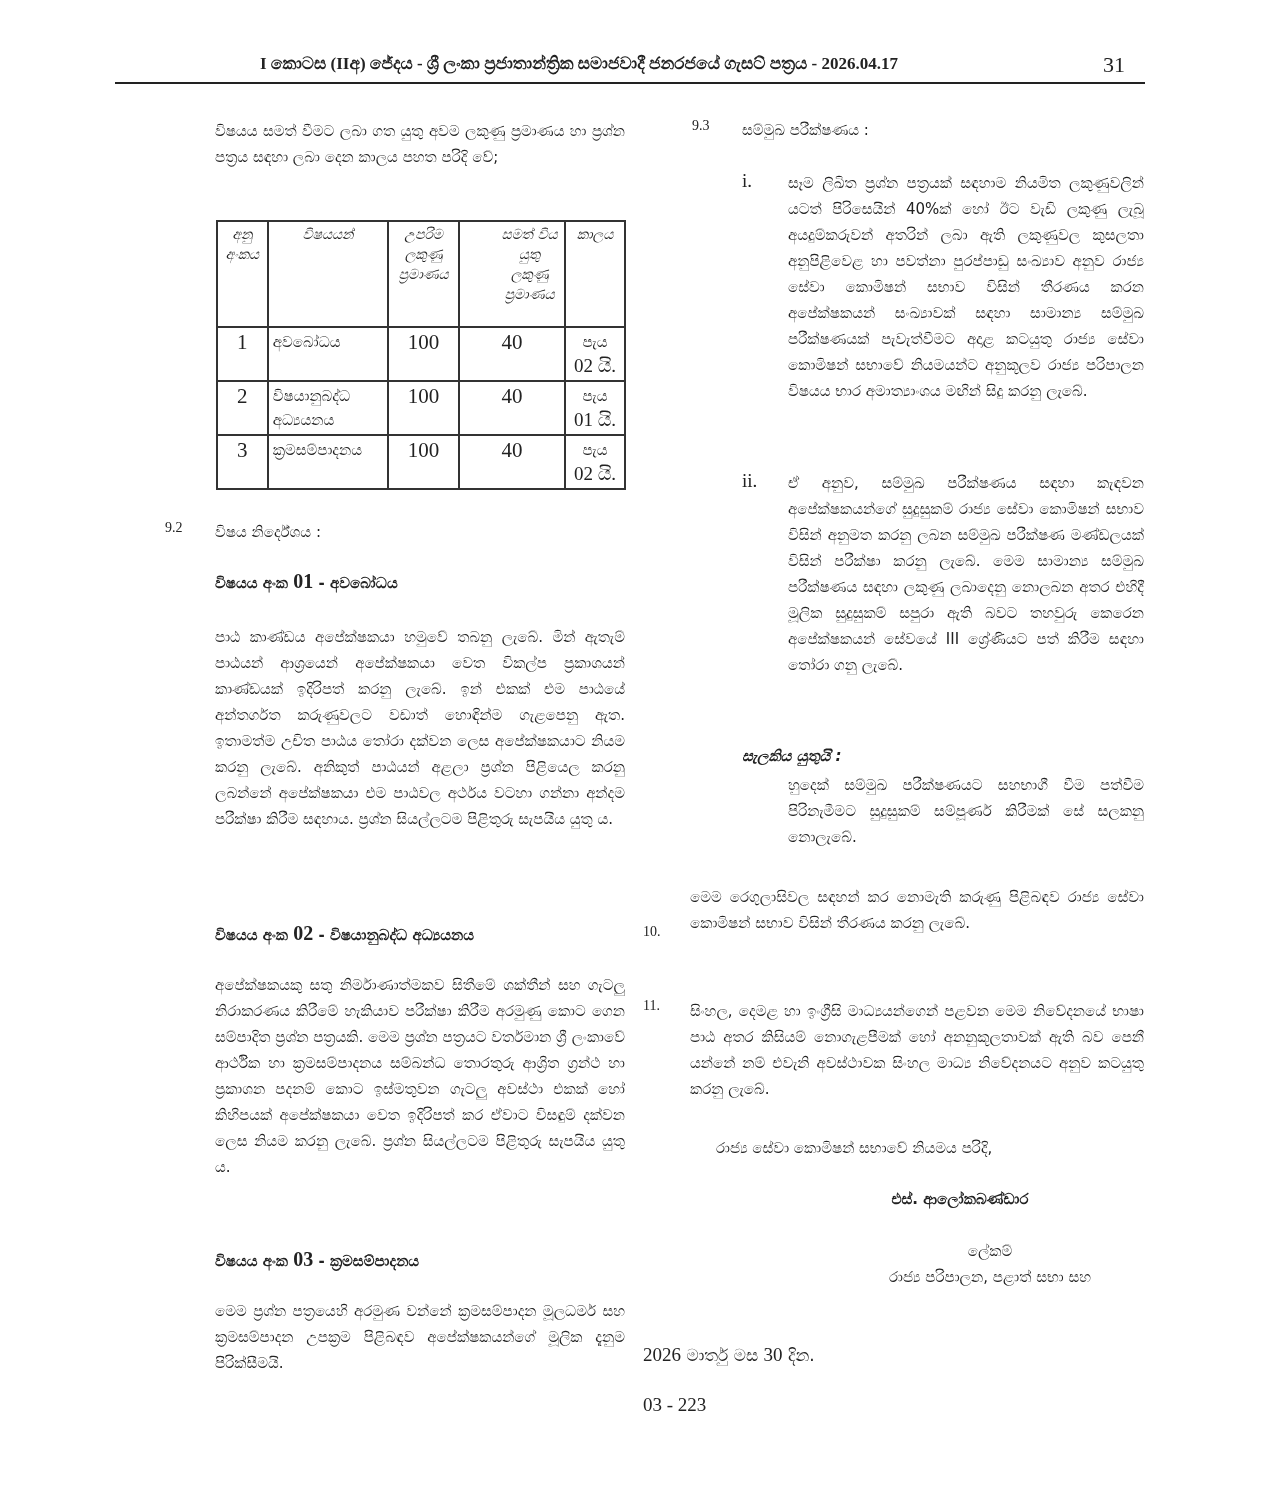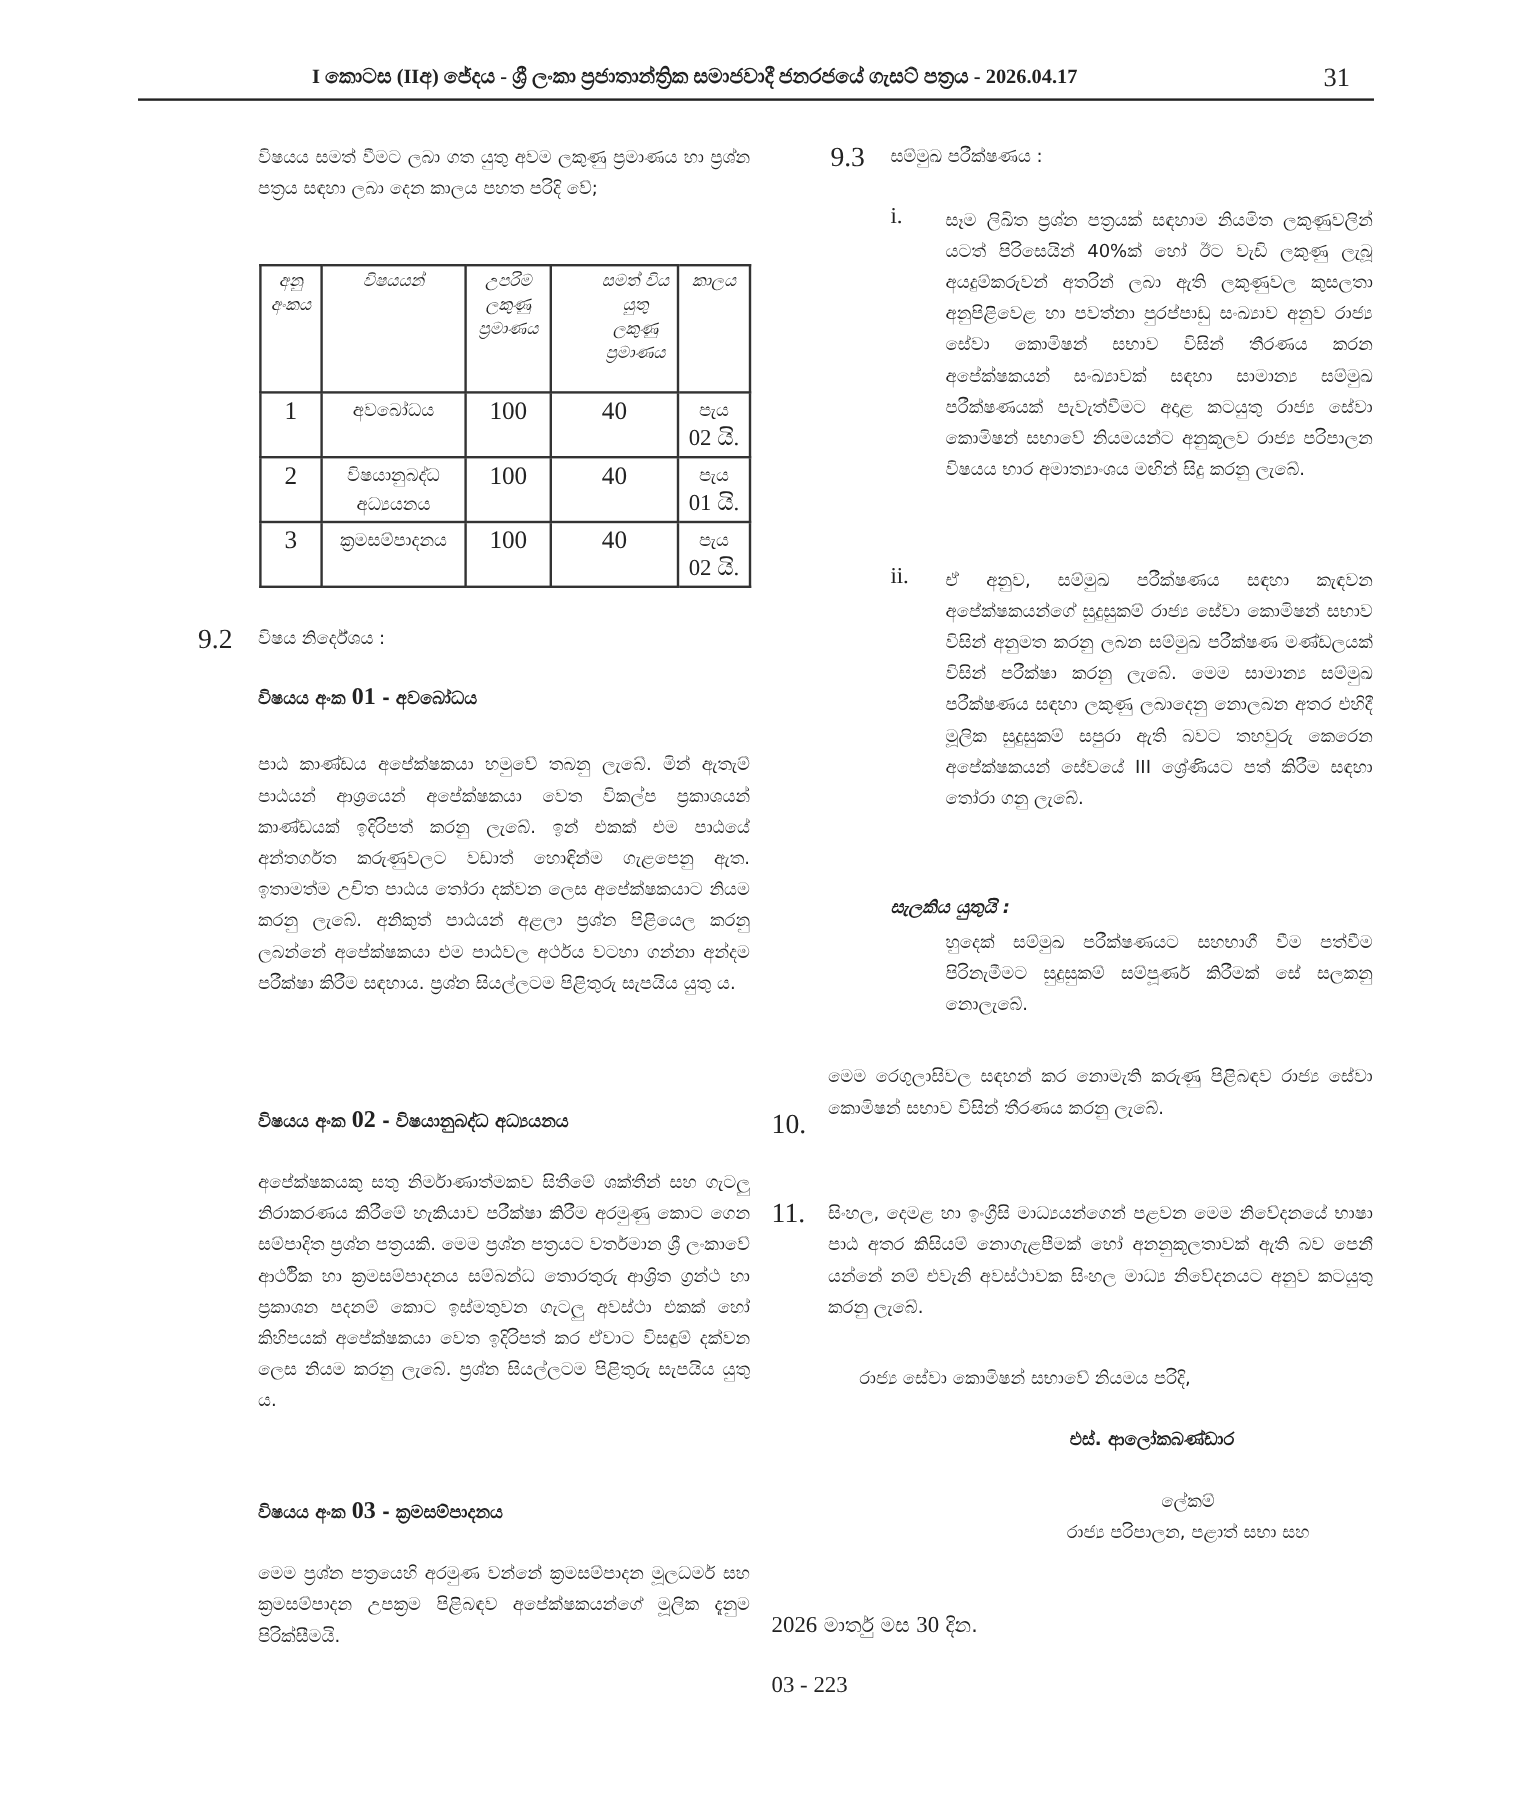--- a/index.html
+++ b/index.html
@@ -14,25 +14,25 @@
 
   .p { font-size: 15px; line-height: 26px; text-align: justify; text-align-last: left; margin: 0; }
 
   .col-left { position: absolute; left: 215px; width: 410px; }
   .col-right-i { position: absolute; left: 788px; width: 356px; }
 
   table.marks { position: absolute; left: 216px; top: 220px; border-collapse: collapse; width: 410px; }
   table.marks td { border: 2px solid #333; vertical-align: top; padding: 2px 4px; }
   table.marks .th { font-style: italic; font-size: 14px; line-height: 20px; text-align: center; height: 100px; }
   table.marks .num { font-family: "Liberation Serif", serif; font-size: 21px; text-align: center; }
-  table.marks .subj { font-size: 15px; line-height: 24px; text-align: center; }
+  table.marks .subj { font-size: 15px; line-height: 24px; }
   table.marks .time { font-size: 15px; line-height: 24px; text-align: center; }
   table.marks .time .t2 { font-family: "Liberation Serif", serif; font-size: 19px; }
 
-  .secnum { position: absolute; font-family: "Liberation Serif", serif; font-size: 23px; }
+  .secnum { position: absolute; font-family: "Liberation Serif", serif; font-size: 14px; }
   .sechead { position: absolute; font-size: 15px; }
   .subhead { position: absolute; left: 215px; font-size: 15px; font-weight: bold; }
   .subhead .n { font-family: "Liberation Serif", serif; font-size: 20px; }
   .roman { position: absolute; font-family: "Liberation Serif", serif; font-size: 19px; }
   .note-head { position: absolute; left: 742px; top: 747px; font-size: 15px; font-style: italic; font-weight: bold; }
   .center-block { position: absolute; text-align: center; font-size: 15px; line-height: 26px; }
   .date-line { position: absolute; left: 643px; top: 1344px; font-size: 17px; }
   .date-line .d { font-family: "Liberation Serif", serif; font-size: 19px; }
   .gazette-no { position: absolute; left: 643px; top: 1394px; font-family: "Liberation Serif", serif; font-size: 19px; }
 </style>

